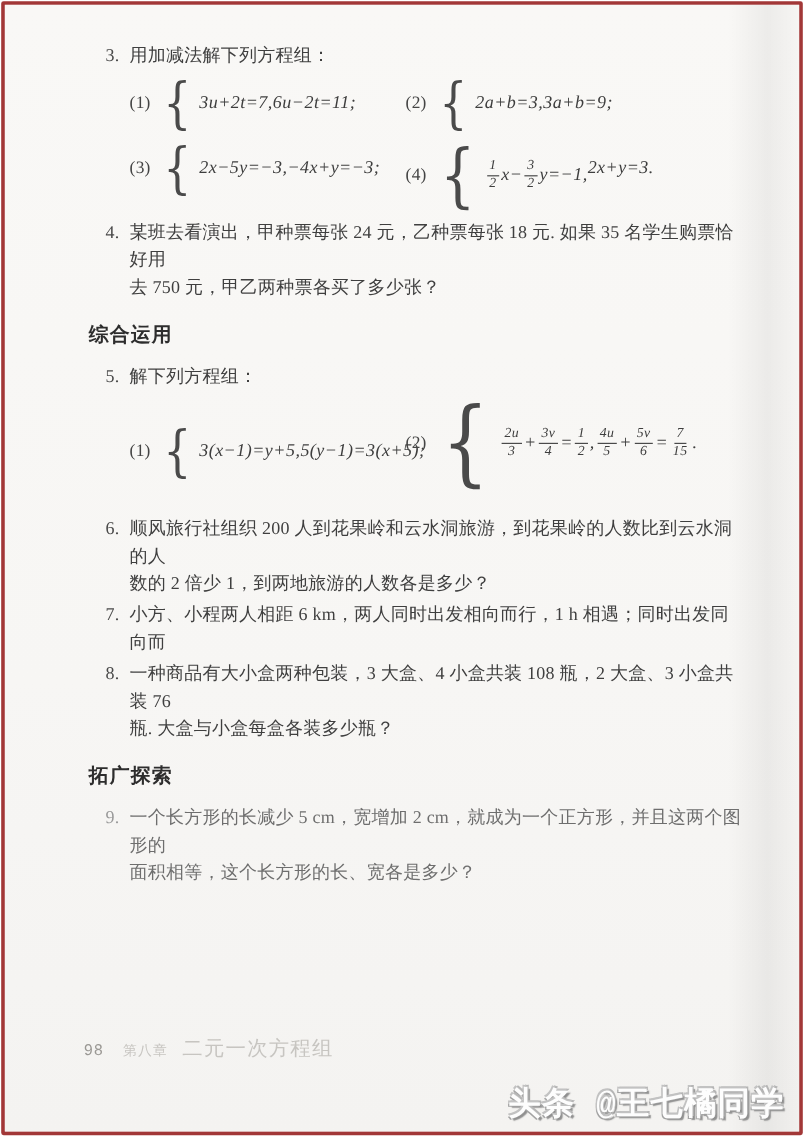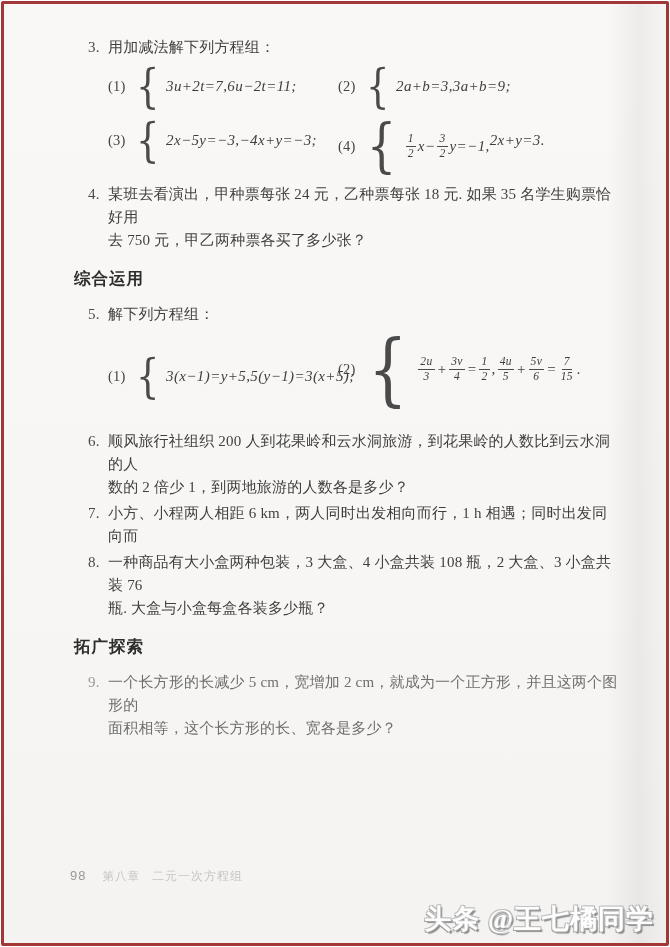--- a/index.html
+++ b/index.html
@@ -56,25 +56,25 @@
   .faded{color:#6e6e6e;}
   .faded .pnum{color:#9a9a9a;}
   
   .footer{
     margin-top:auto;padding:0 0 58px 66px;
     display:flex;align-items:baseline;
     font-family:"Liberation Sans","DejaVu Sans",sans-serif;
   }
   .page-num{font-size:13px;color:#9a9894;letter-spacing:1px;}
   .chapter{font-size:11.5px;color:#c7c5c1;margin-left:16px;letter-spacing:1px;margin-top:48px;}
-  .chapter-title{font-size:12px;color:#c7c5c1;margin-left:12px;letter-spacing:1px;}
+  .chapter-title{font-size:17px;color:#c7c5c1;margin-left:12px;letter-spacing:1px;}
   
   .watermark{
     position:absolute;right:12px;bottom:6px;
-    font-family:Liberation Serif, serif;
+    font-family:Liberation Mono, monospace;
     font-weight:700;font-size:27px;letter-spacing:1px;color:#fdfdfd;
     text-shadow:-1px -1px 0 #c2c2c2, 1px -1px 0 #b5b5b5,
                 -1px 1px 0 #a3a3a3, 2px 2px 1px #8e8e8e;
   }
 </style>
 </head>
 <body>
 
 <div class="frame">
   <div class="paper">

